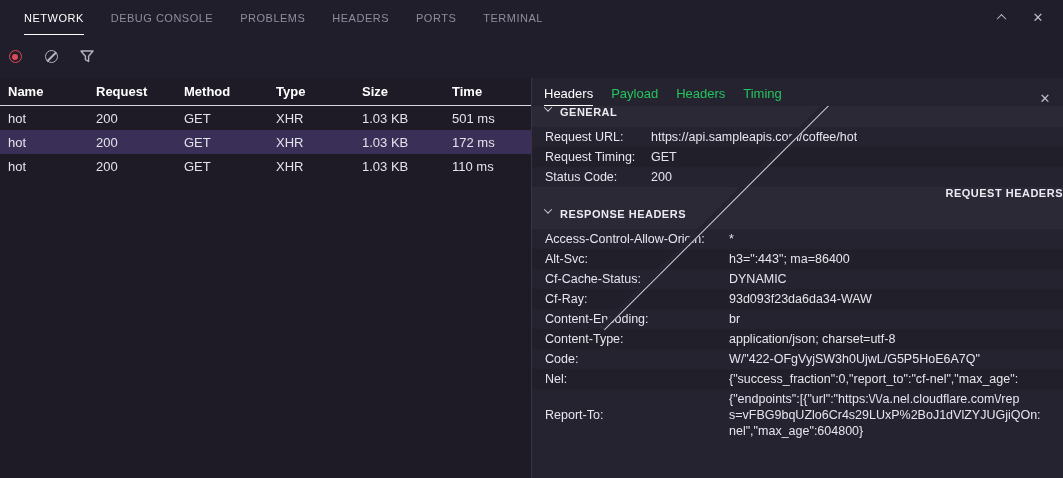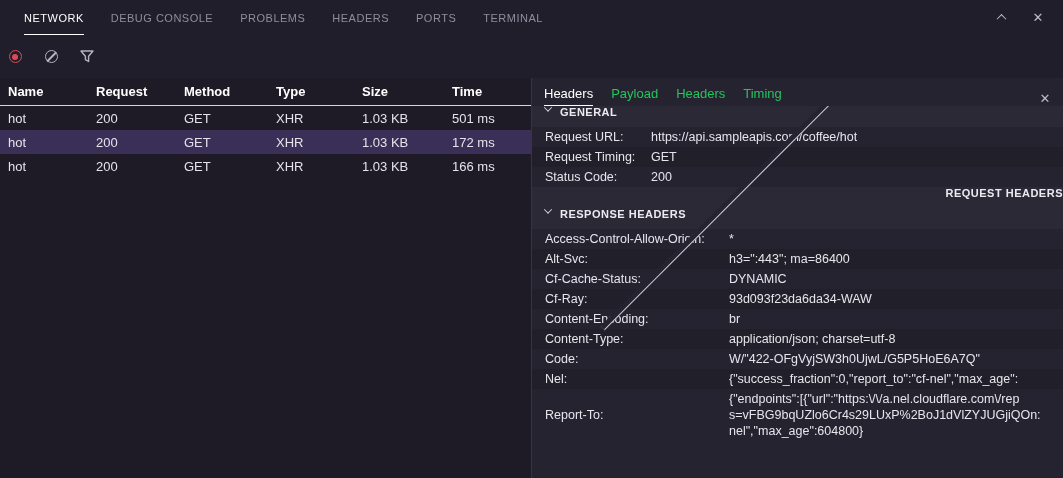--- a/index.html
+++ b/index.html
@@ -123,21 +123,21 @@
         <div>XHR</div>
         <div>1.03 KB</div>
         <div>172 ms</div>
       </div>
       <div class="ntable-row">
         <div>hot</div>
         <div>200</div>
         <div>GET</div>
         <div>XHR</div>
         <div>1.03 KB</div>
-        <div>166 ms</div>
+        <div>110 ms</div>
       </div>
     </div>
 
     <div class="right">
       <div class="dtabs">
         <div class="dtab active">Headers</div>
         <div class="dtab">Payload</div>
         <div class="dtab">Headers</div>
         <div class="dtab">Timing</div>
         <div class="icon-btn">

